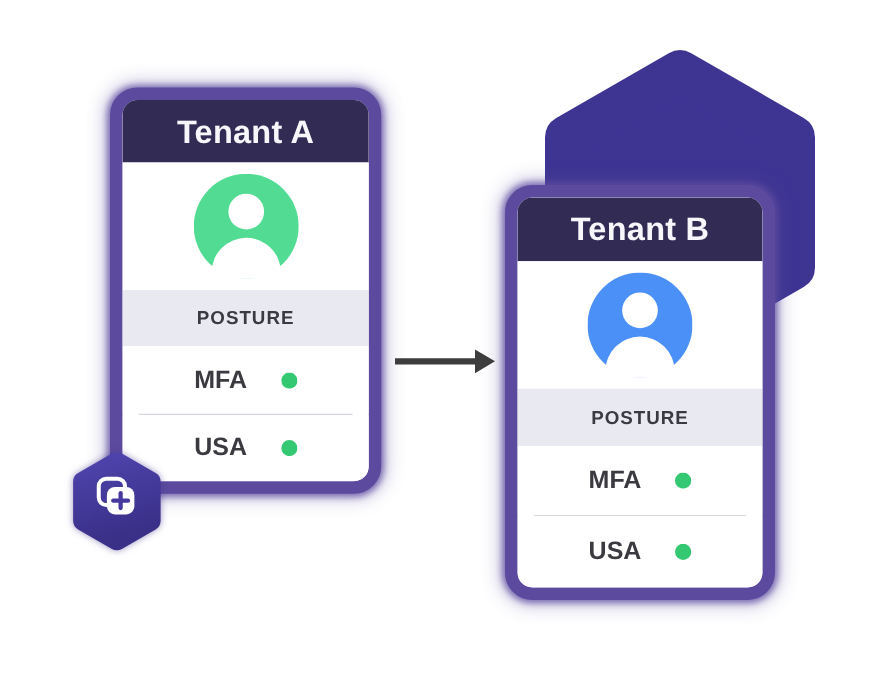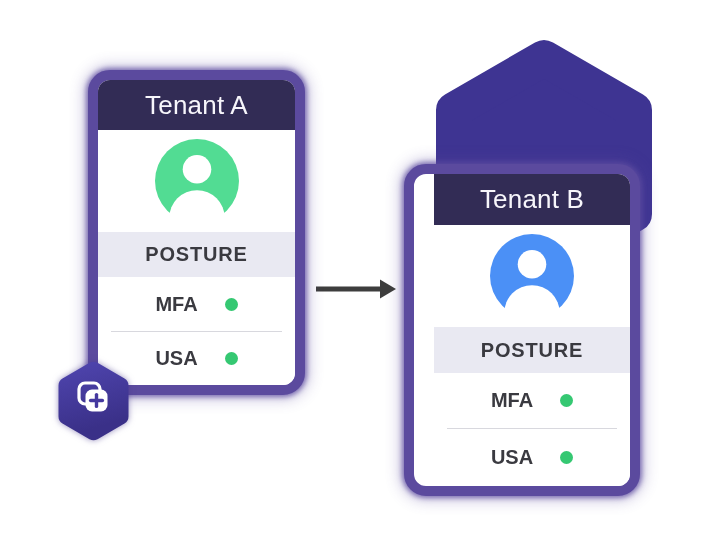--- a/index.html
+++ b/index.html
@@ -8,32 +8,32 @@
     font-family:"Liberation Sans","DejaVu Sans",sans-serif;
   }
   .bighex{position:absolute;left:420px;top:20px;width:250px;height:290px;z-index:1;}
   .arrow{position:absolute;left:314px;top:278px;width:84px;height:22px;z-index:3;}
   .card{
     position:absolute;background:#ffffff;border:10px solid #5B4A9E;border-radius:22px;
     overflow:hidden;display:flex;flex-direction:column;
     box-shadow:0 0 5px 2px rgba(93,76,160,0.75), 0 0 14px 5px rgba(93,76,160,0.30);
   }
   .card-a{left:88px;top:70px;width:197px;height:305px;z-index:4;}
-  .card-b{left:404px;top:164px;width:196px;height:312px;z-index:2;padding-left:20px;}
+  .card-b{left:404px;top:148px;width:196px;height:312px;z-index:2;}
   .card-header{
     background:#322C55;color:#F7F6FB;display:flex;align-items:center;justify-content:center;
-    font-weight:400;font-size:26px;letter-spacing:0.2px;flex:0 0 auto;
+    font-weight:700;font-size:26px;letter-spacing:0.2px;flex:0 0 auto;
   }
   .card-a .card-header{height:50px;}
   .card-b .card-header{height:51px;}
   .avatar-area{flex:1 1 auto;display:flex;align-items:center;justify-content:center;background:#fff;}
   .avatar{width:84px;height:84px;display:block;}
   .section-band{
     background:#E9E9F2;display:flex;align-items:center;justify-content:center;
-    color:#3A3A40;font-size:20px;font-weight:600;letter-spacing:0.8px;flex:0 0 auto;
+    color:#3A3A40;font-size:15px;font-weight:600;letter-spacing:0.8px;flex:0 0 auto;
   }
   .card-a .section-band{height:45px;}
   .card-b .section-band{height:46px;}
   .row{
     display:flex;align-items:center;justify-content:center;background:#fff;
     color:#3A3A40;font-size:20px;font-weight:600;flex:0 0 auto;
   }
   .card-a .row-1{height:54px;}
   .card-a .row-2{height:53px;}
   .card-b .row-1{height:55px;}

